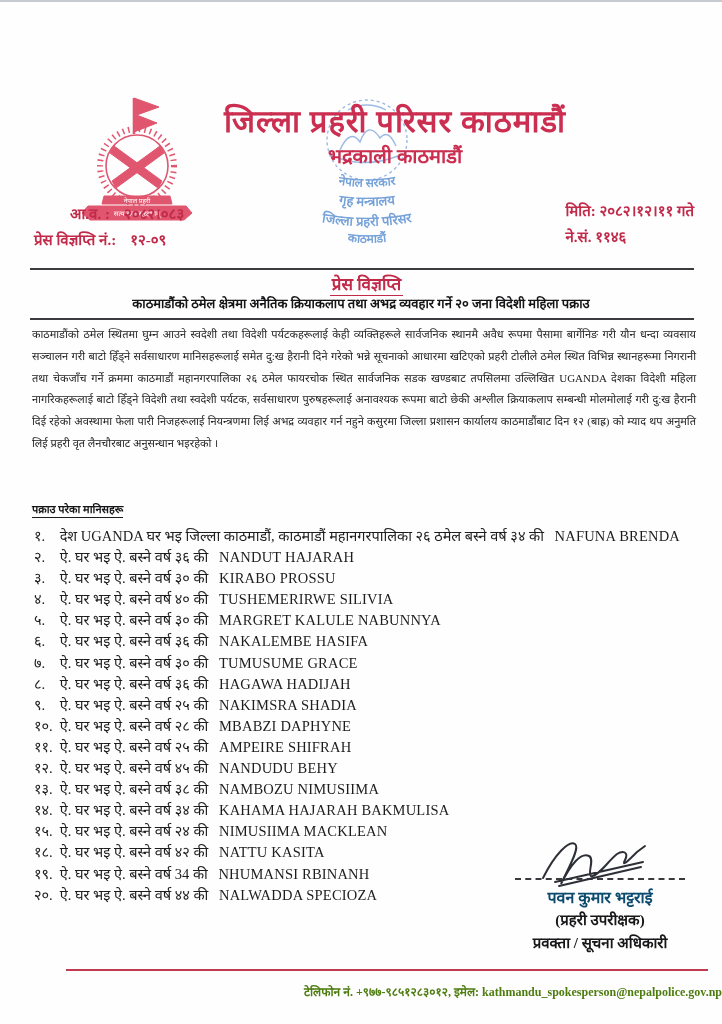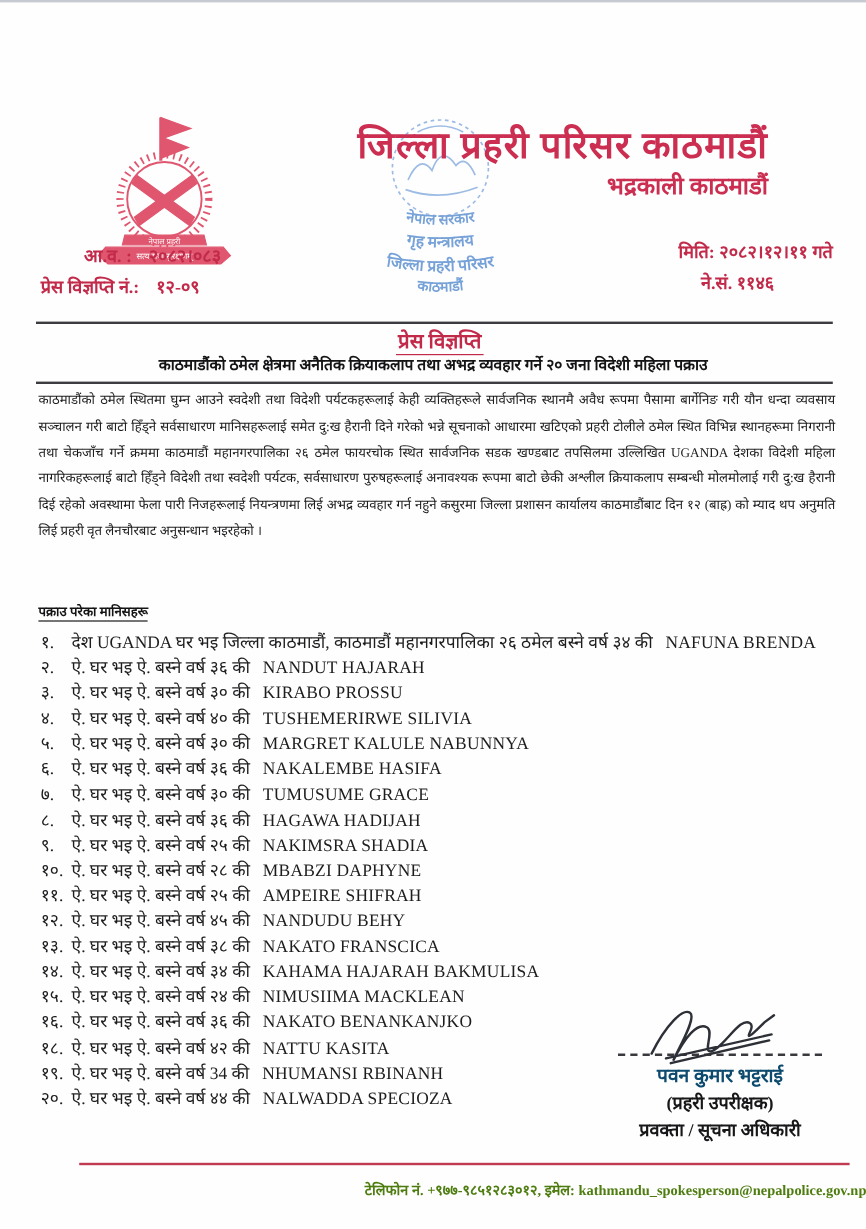--- a/index.html
+++ b/index.html
@@ -5,27 +5,27 @@
   html,body{margin:0;padding:0;background:#e8e8ea;}
   .page{
     position:relative;width:722px;height:1024px;margin:0 auto;
     background:#fefefe;overflow:hidden;
     font-family:"Liberation Serif","DejaVu Serif",serif;
     color:#1d1d1f;border-top:2px solid #c6cad1;
   }
   
   .emblem{position:absolute;left:76px;top:90px;width:122px;height:130px;}
   .stamp{position:absolute;left:288px;top:78px;width:158px;height:178px;opacity:.85;pointer-events:none;}
-  .org-block{position:absolute;left:150px;top:100px;width:490px;text-align:right;}
+  .org-block{position:absolute;left:150px;top:100px;width:490px;text-align:center;}
   .org-title{font-size:31px;font-weight:bold;color:#cb2e50;letter-spacing:1px;line-height:40px;}
   .org-subtitle{font-size:20px;font-weight:bold;color:#cb2e50;line-height:28px;}
   .meta-left{position:absolute;left:34px;top:199px;font-size:15px;font-weight:bold;color:#c22a4a;line-height:26px;}
   .meta-left .row1{padding-left:36px;}
   .meta-left .val{padding-left:14px;}
-  .meta-right{position:absolute;right:28px;top:196px;font-size:15px;font-weight:bold;color:#c22a4a;text-align:center;line-height:26px;}
+  .meta-right{position:absolute;right:28px;top:196px;font-size:15px;font-weight:bold;color:#c22a4a;text-align:left;line-height:26px;}
   .meta-right .row2{padding-right:30px;}
   
   .rule{position:absolute;left:30px;right:28px;height:2px;background:#3c3c40;}
   .rule-top{top:266px;}
   .rule-bottom{top:316px;}
   .press-heading{position:absolute;top:270px;left:0;width:100%;text-align:center;
     font-size:17px;font-weight:bold;color:#c22a4a;}
   .press-heading span{border-bottom:1.5px solid #c22a4a;padding:0 2px 1px;margin-left:11px;}
   .headline{position:absolute;top:292px;left:10px;right:10px;text-align:center;
     font-size:13px;font-weight:bold;color:#141416;}
@@ -185,40 +185,35 @@
 
       <div class="arrest-row">
         <span class="num">१२.</span>
         <span class="detail">ऐ. घर भइ ऐ. बस्ने वर्ष ४५ की</span>
         <span class="name">NANDUDU BEHY</span>
       </div>
 
       <div class="arrest-row">
         <span class="num">१३.</span>
         <span class="detail">ऐ. घर भइ ऐ. बस्ने वर्ष ३८ की</span>
-        <span class="name">NAKATO FRANSCICA</span>
+        <span class="name">NAMBOZU NIMUSIIMA</span>
       </div>
 
       <div class="arrest-row">
         <span class="num">१४.</span>
         <span class="detail">ऐ. घर भइ ऐ. बस्ने वर्ष ३४ की</span>
         <span class="name">KAHAMA HAJARAH BAKMULISA</span>
       </div>
 
       <div class="arrest-row">
         <span class="num">१५.</span>
         <span class="detail">ऐ. घर भइ ऐ. बस्ने वर्ष २४ की</span>
         <span class="name">NIMUSIIMA MACKLEAN</span>
       </div>
 
-      <div class="arrest-row">
-        <span class="num">१६.</span>
-        <span class="detail">ऐ. घर भइ ऐ. बस्ने वर्ष ३६ की</span>
-        <span class="name">NAKATO BENANKANJKO</span>
-      </div>
 
 
       <div class="arrest-row">
         <span class="num">१८.</span>
         <span class="detail">ऐ. घर भइ ऐ. बस्ने वर्ष ४२ की</span>
         <span class="name">NATTU KASITA</span>
       </div>
 
       <div class="arrest-row">
         <span class="num">१९.</span>

